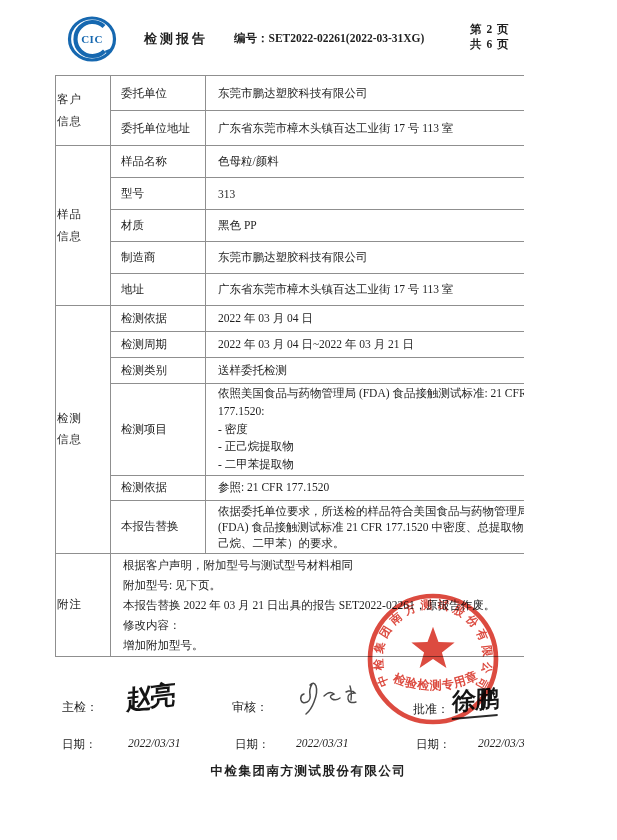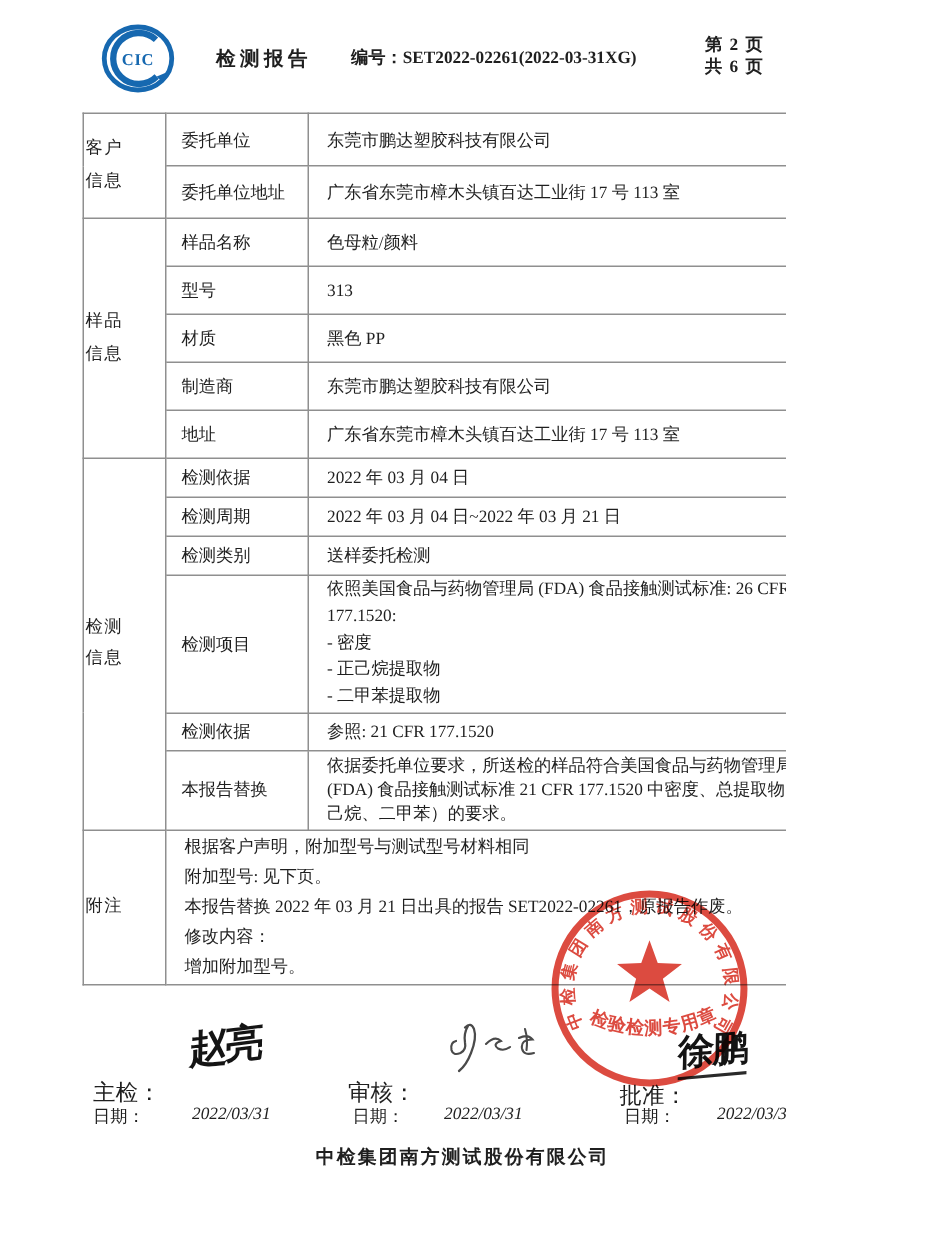--- a/index.html
+++ b/index.html
@@ -17,21 +17,21 @@
   table.rpt td{border:1px solid #8f8f8f;vertical-align:middle;overflow:hidden;}
   td.sec{white-space:pre-line;line-height:1.9;letter-spacing:1px;}
   td.lbl{padding-left:10px;margin-left:32px;}
   td.val{padding-left:12px;padding-right:8px;}
   td.pre{white-space:pre-line;}
   .lh18{line-height:17.8px;}
   .lh16{line-height:16px;padding-top:2px;padding-bottom:2px;}
   .lh20{line-height:20px;}
 
   
-  .sig-label{position:absolute;font-size:15px;margin-top:20px;}
+  .sig-label{position:absolute;font-size:12px;}
   .sig-name{position:absolute;font-weight:bold;color:#141414;
             font-family:"Liberation Serif",serif;}
   .sig-zhao{left:126px;top:680px;font-size:26px;transform:rotate(-7deg) skewX(-8deg);letter-spacing:-2px;}
   .sig-xu{left:452px;top:684px;font-size:24px;transform:rotate(-5deg) skewX(-6deg);letter-spacing:-1px;border-bottom:2px solid #2a2a2a;}
   .sig-scribble{position:absolute;left:290px;top:672px;}
   .date-label{position:absolute;top:737px;font-size:11.5px;text-align:right;}
   .date-val{position:absolute;top:737px;font-size:11.5px;font-style:italic;}
 
   
   .stamp{position:absolute;left:366px;top:592px;width:134px;height:134px;
@@ -110,21 +110,21 @@
       <tr style="height:26px">
         <td class="lbl">检测周期</td>
         <td class="val">2022 年 03 月 04 日~2022 年 03 月 21 日</td>
       </tr>
       <tr style="height:26px">
         <td class="lbl">检测类别</td>
         <td class="val">送样委托检测</td>
       </tr>
       <tr style="height:89px">
         <td class="lbl">检测项目</td>
-        <td class="val pre lh18">依照美国食品与药物管理局 (FDA) 食品接触测试标准: 26 CFR
+        <td class="val pre lh18">依照美国食品与药物管理局 (FDA) 食品接触测试标准: 21 CFR
 177.1520:
 - 密度
 - 正己烷提取物
 - 二甲苯提取物</td>
       </tr>
       <tr style="height:25px">
         <td class="lbl">检测依据</td>
         <td class="val">参照: 21 CFR 177.1520</td>
       </tr>
       <tr style="height:48px">

